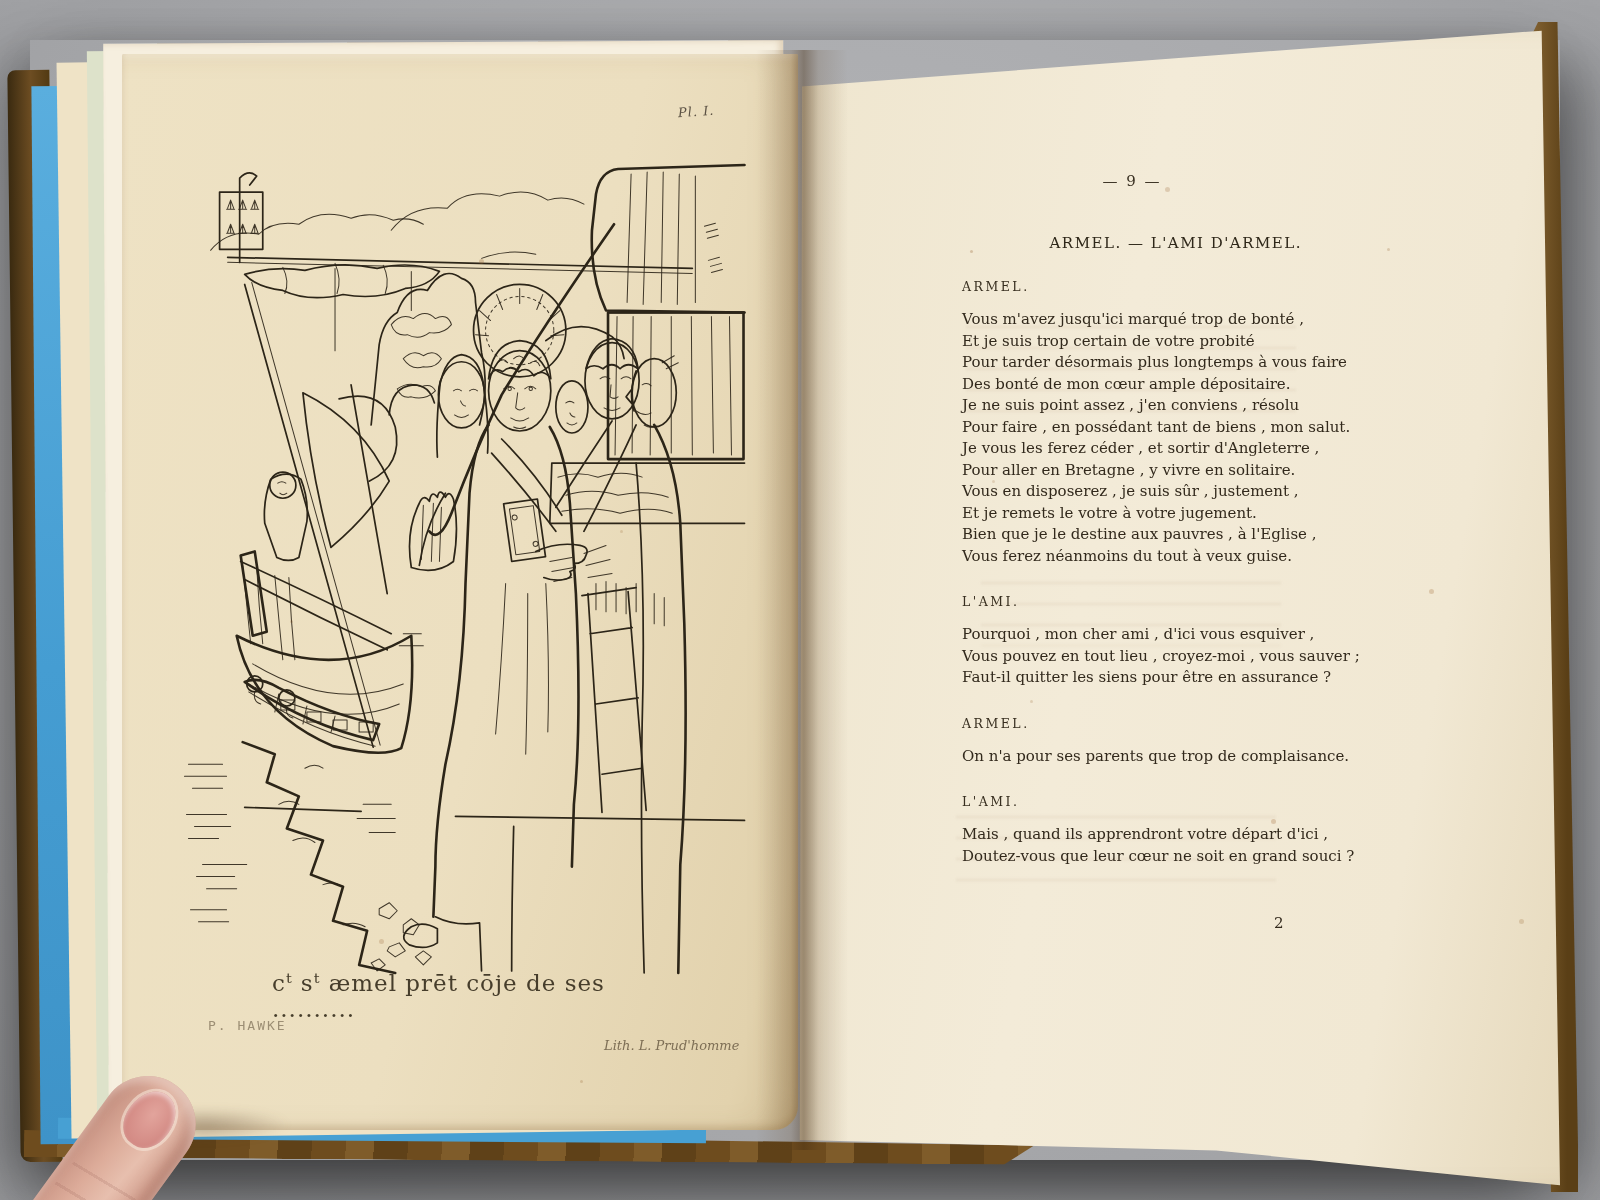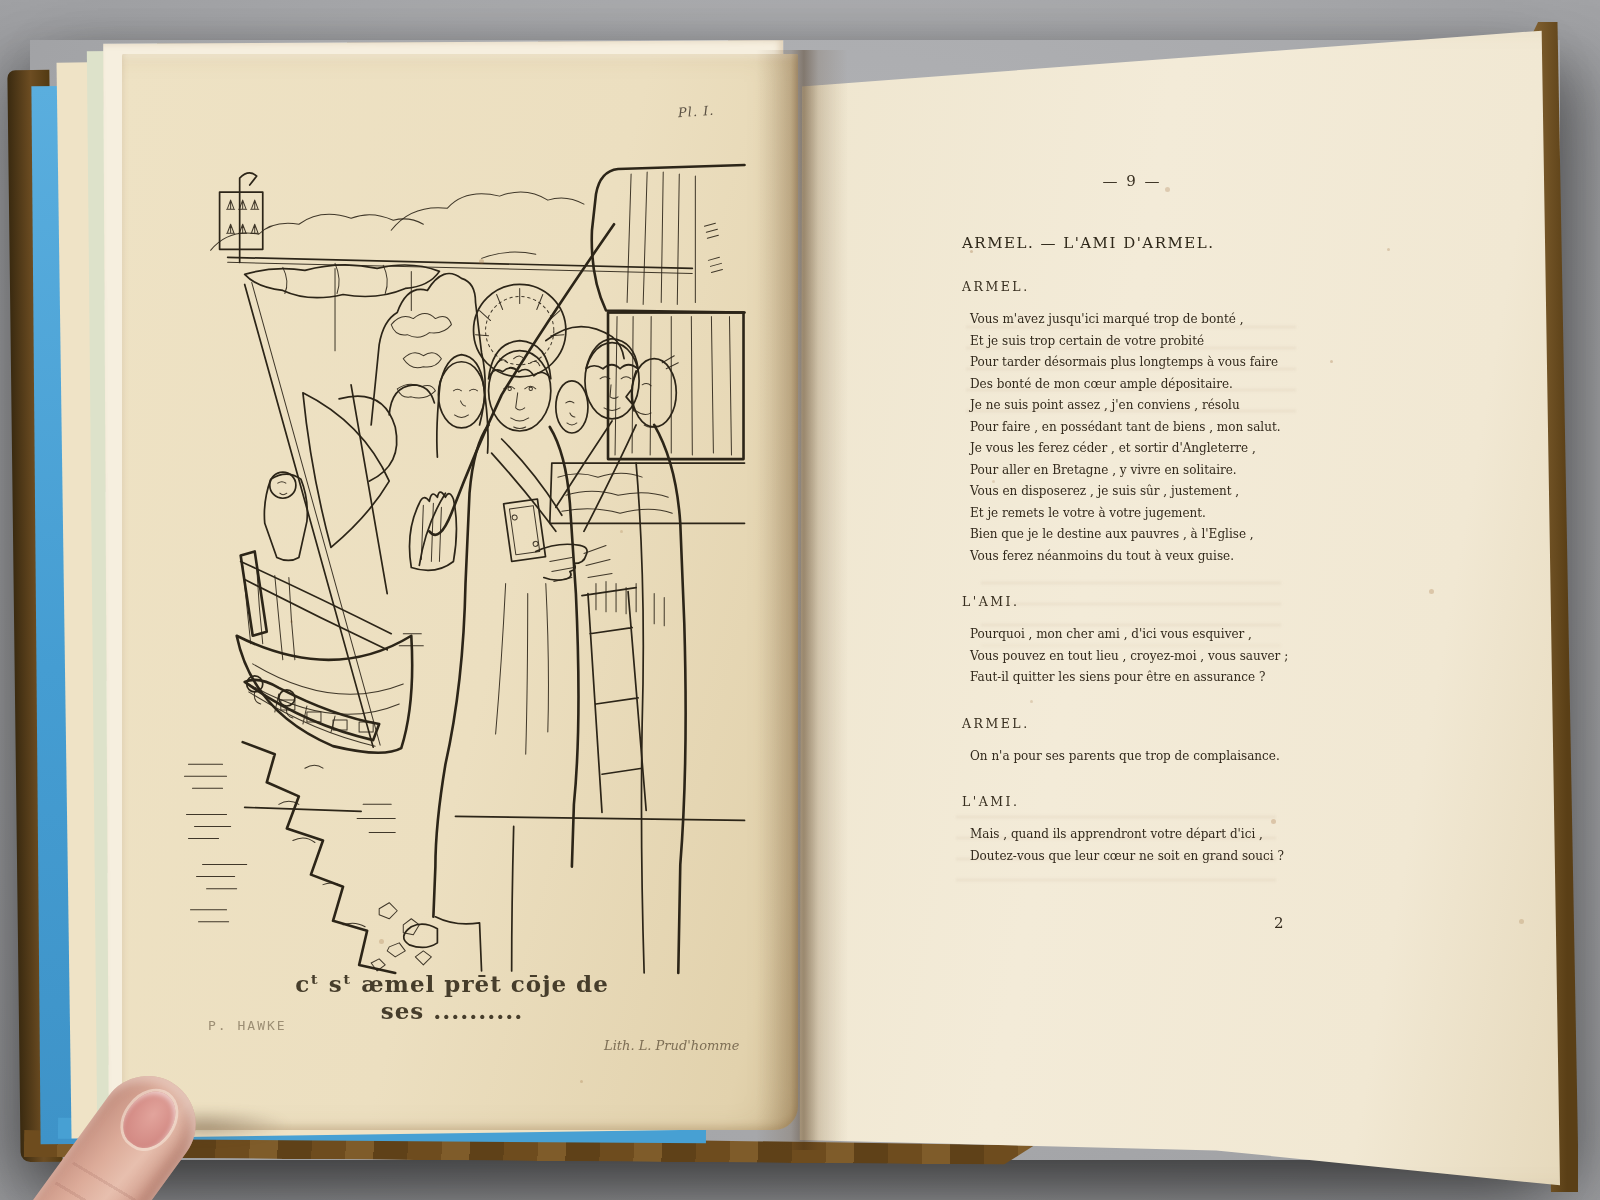--- a/index.html
+++ b/index.html
@@ -40,44 +40,44 @@
     background:linear-gradient(105deg,#eee2c4 0%,#ecdfc0 55%,#e2d2ad 92%,#d8c69e 100%);
     border-radius:2px 2px 24px 4px;
     box-shadow:inset 0 -4px 6px rgba(130,95,50,.22), inset -26px 0 38px -18px rgba(120,85,40,.38),
                inset 0 6px 8px -4px rgba(255,250,235,.7); }
   .plate-label{ position:absolute; left:556px; top:50px; font-style:italic; font-size:13px;
     color:#5c5244; letter-spacing:1px; transform:rotate(-4deg); }
   svg.plate{ position:absolute; left:60px; top:108px; width:568px; height:818px; }
   svg.plate path, svg.plate circle, svg.plate ellipse, svg.plate rect, svg.plate line, svg.plate use{
     fill:none; stroke:#2c2518; stroke-linecap:round; stroke-linejoin:round; }
   svg.plate .k{ stroke-width:2.6; } svg.plate .m{ stroke-width:1.7; } svg.plate .t{ stroke-width:1; opacity:.9; }
-  .caption{ position:absolute; left:150px; top:916px; width:360px; text-align:center;
-    font-family:"DejaVu Serif",serif; font-weight:bold; font-size:23px; color:#463d2b;
+  .caption{ position:absolute; left:150px; top:916px; width:360px; 
+    font-family:"DejaVu Serif",serif; font-weight:normal; font-size:23px; color:#463d2b;
     letter-spacing:1px; }
   .artist{ position:absolute; left:86px; top:964px; font-family:"DejaVu Sans Mono","Liberation Mono",monospace;
     font-size:13px; color:#9c8e74; letter-spacing:2px; }
   .litho{ position:absolute; left:482px; top:984px; font-style:italic; font-size:13px; color:#7d6e55; }
 
   
   .gutter{ position:absolute; left:756px; top:50px; width:92px; height:1100px; z-index:5; pointer-events:none;
     background:linear-gradient(90deg, rgba(90,60,25,0) 0%, rgba(90,60,25,.18) 38%,
       rgba(70,45,18,.42) 52%, rgba(90,60,25,.15) 68%, rgba(90,60,25,0) 100%); }
 
   
   .page-right{ position:absolute; left:796px; top:26px; width:764px; height:1164px; z-index:4;
     background:linear-gradient(100deg,#efe6cf 0%,#f3ebd8 40%,#f1e8d3 78%,#e6d9bc 100%);
     clip-path:polygon(0.8% 5.2%, 97.6% 0.4%, 100% 99.6%, 55% 96.6%, 0.5% 95.7%);
     box-shadow:inset 28px 0 40px -22px rgba(110,80,40,.4); }
   .textcol{ position:absolute; left:166px; top:146px; width:340px; color:#32291c; }
   .folio{ text-align:center; font-size:15px; letter-spacing:2px; color:#3a3123; }
   .scene-title{ margin-top:46px; text-align:center; font-size:26px; font-weight:bold;
     letter-spacing:3px; color:#241e14; }
-  .chars{ margin-top:44px; text-align:left; font-size:15px; letter-spacing:1.5px; color:#2e2719; }
+  .chars{ margin-top:44px; text-align:right; font-size:15px; letter-spacing:1.5px; color:#2e2719; }
   .speaker{ margin:27px 0 15px; text-align:left; font-size:12.5px; letter-spacing:2.5px; color:#372e1f; }
-  .vline{ font-size:12px; line-height:21.5px; white-space:nowrap; color:#32291c;margin-left:8px; }
+  .vline{ font-size:15px; line-height:21.5px; white-space:nowrap; color:#32291c; }
   .sigmark{ position:absolute; left:478px; top:888px; font-size:15px; color:#32291c; }
 
   
   .ghost{ position:absolute; pointer-events:none; filter:blur(1.6px);
     background:repeating-linear-gradient(180deg, rgba(125,95,55,.09) 0 2px, rgba(0,0,0,0) 2px 21px); }
   .g1{ left:170px; top:300px; width:330px; height:92px; }
   .g2{ left:185px; top:556px; width:300px; height:64px; }
   .g3{ left:160px; top:790px; width:320px; height:66px; }
   .fox{ position:absolute; width:3px; height:3px; border-radius:50%; pointer-events:none; }
   .fox-r{ left:900px; top:160px; box-shadow:70px 90px 0 rgba(150,100,50,.3), 266px 28px 0 1px rgba(160,110,60,.26),

